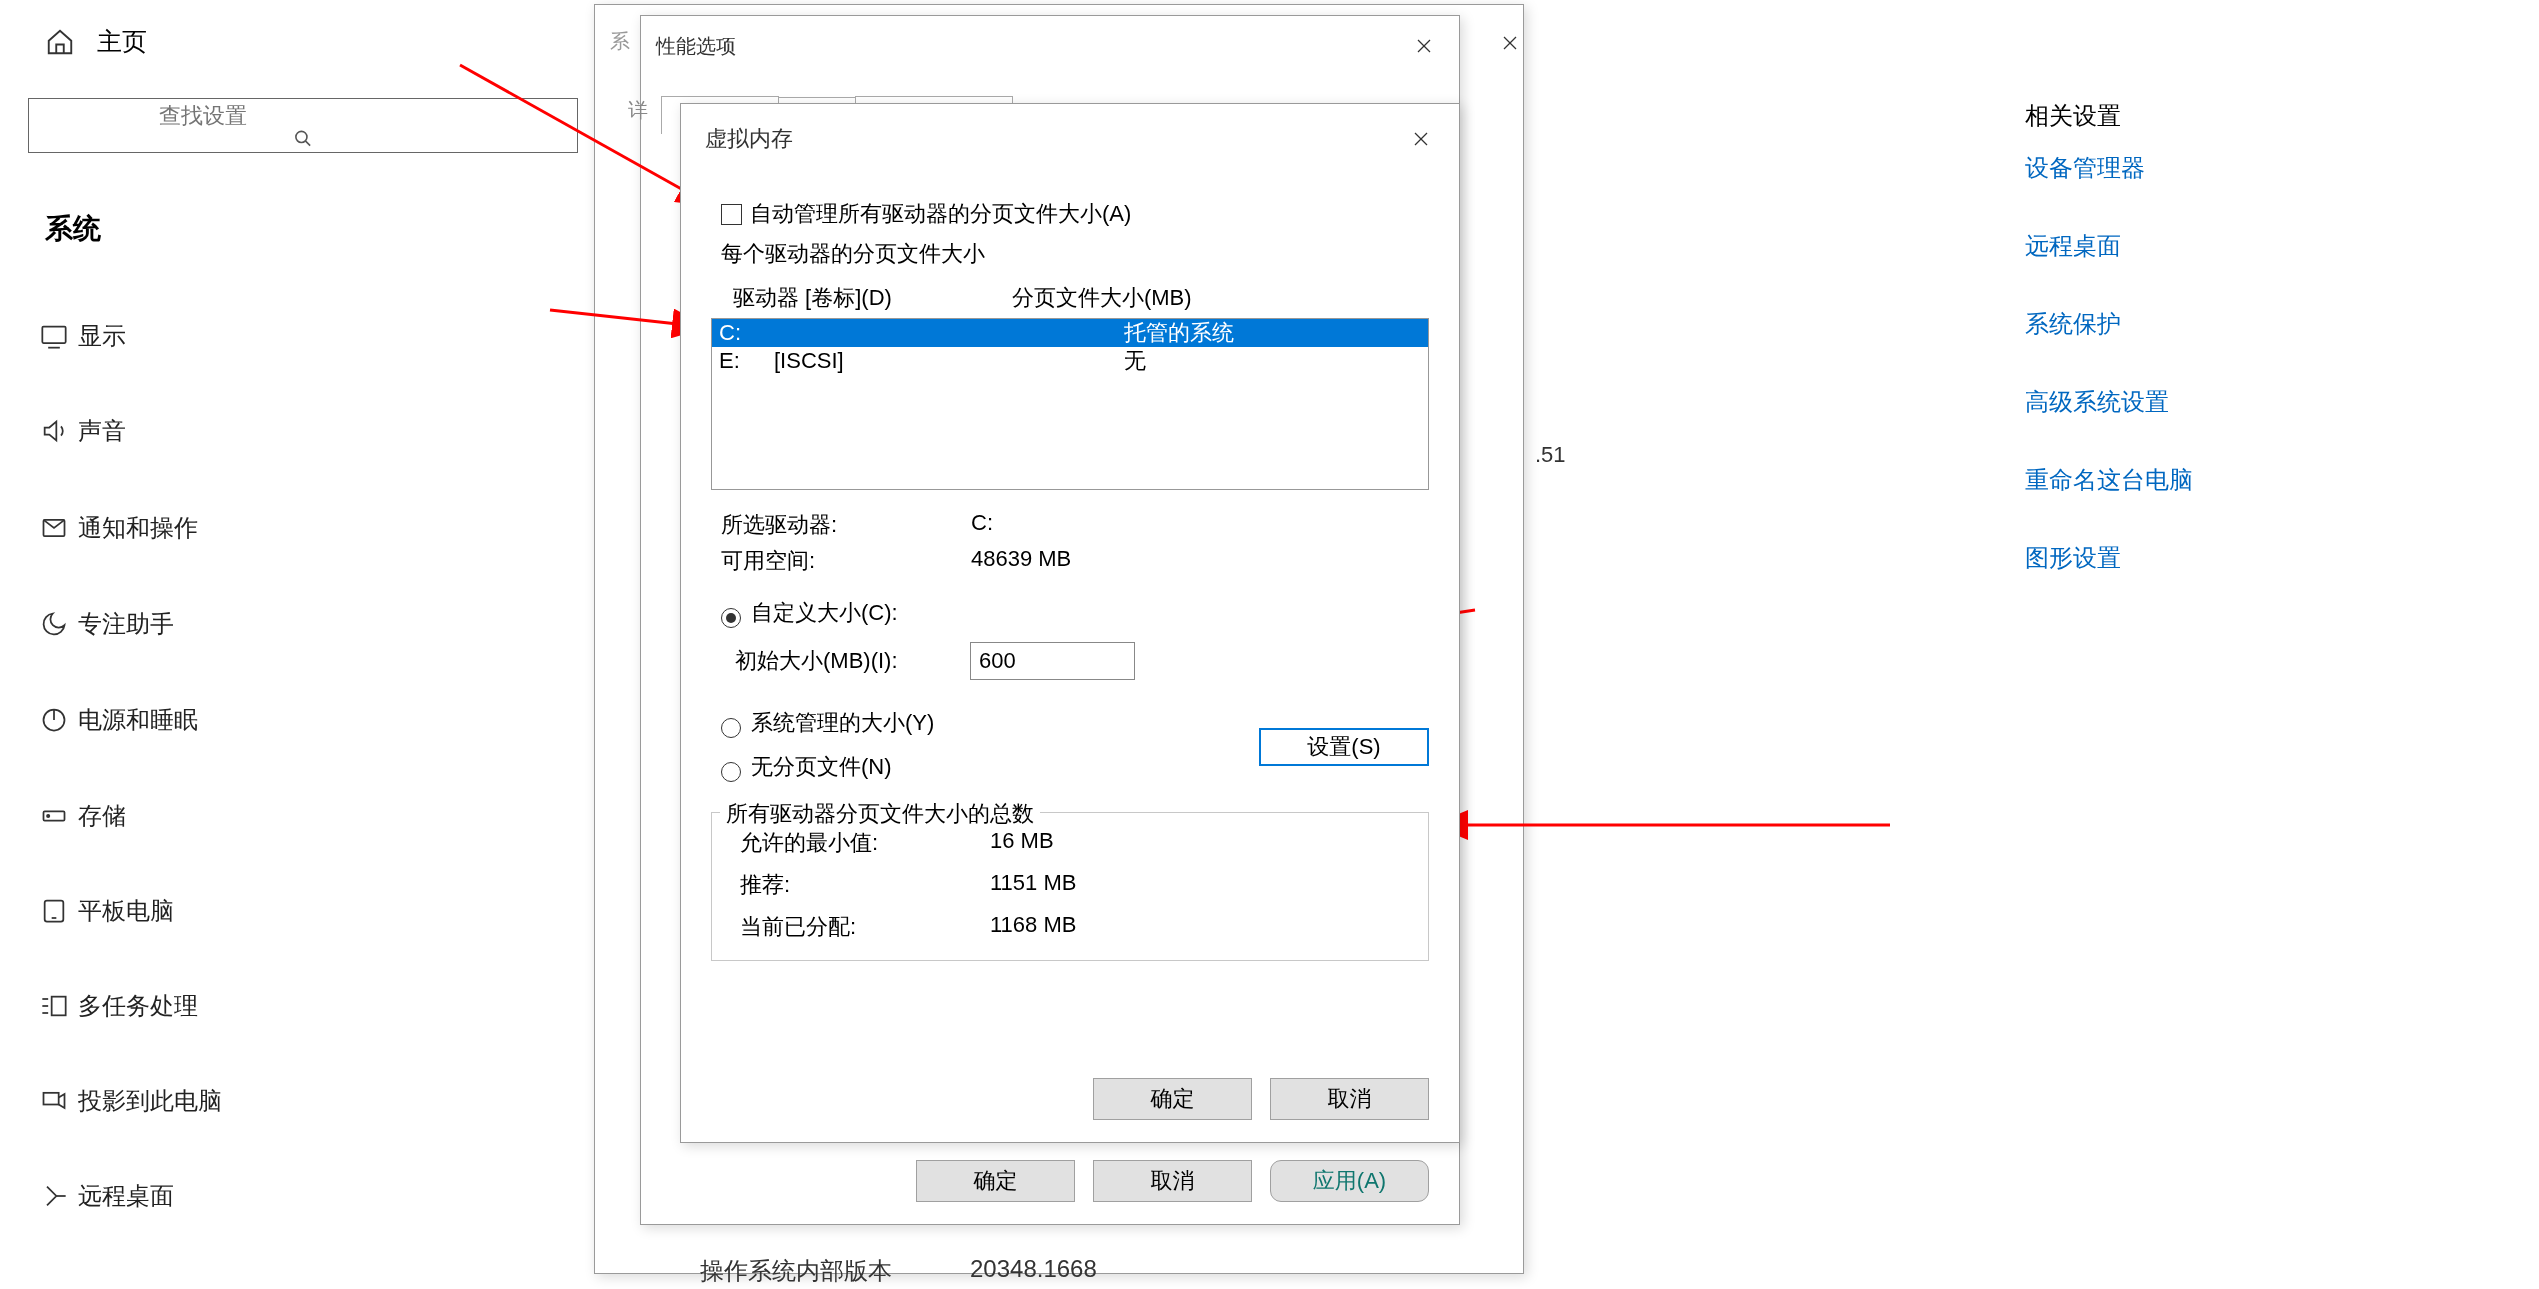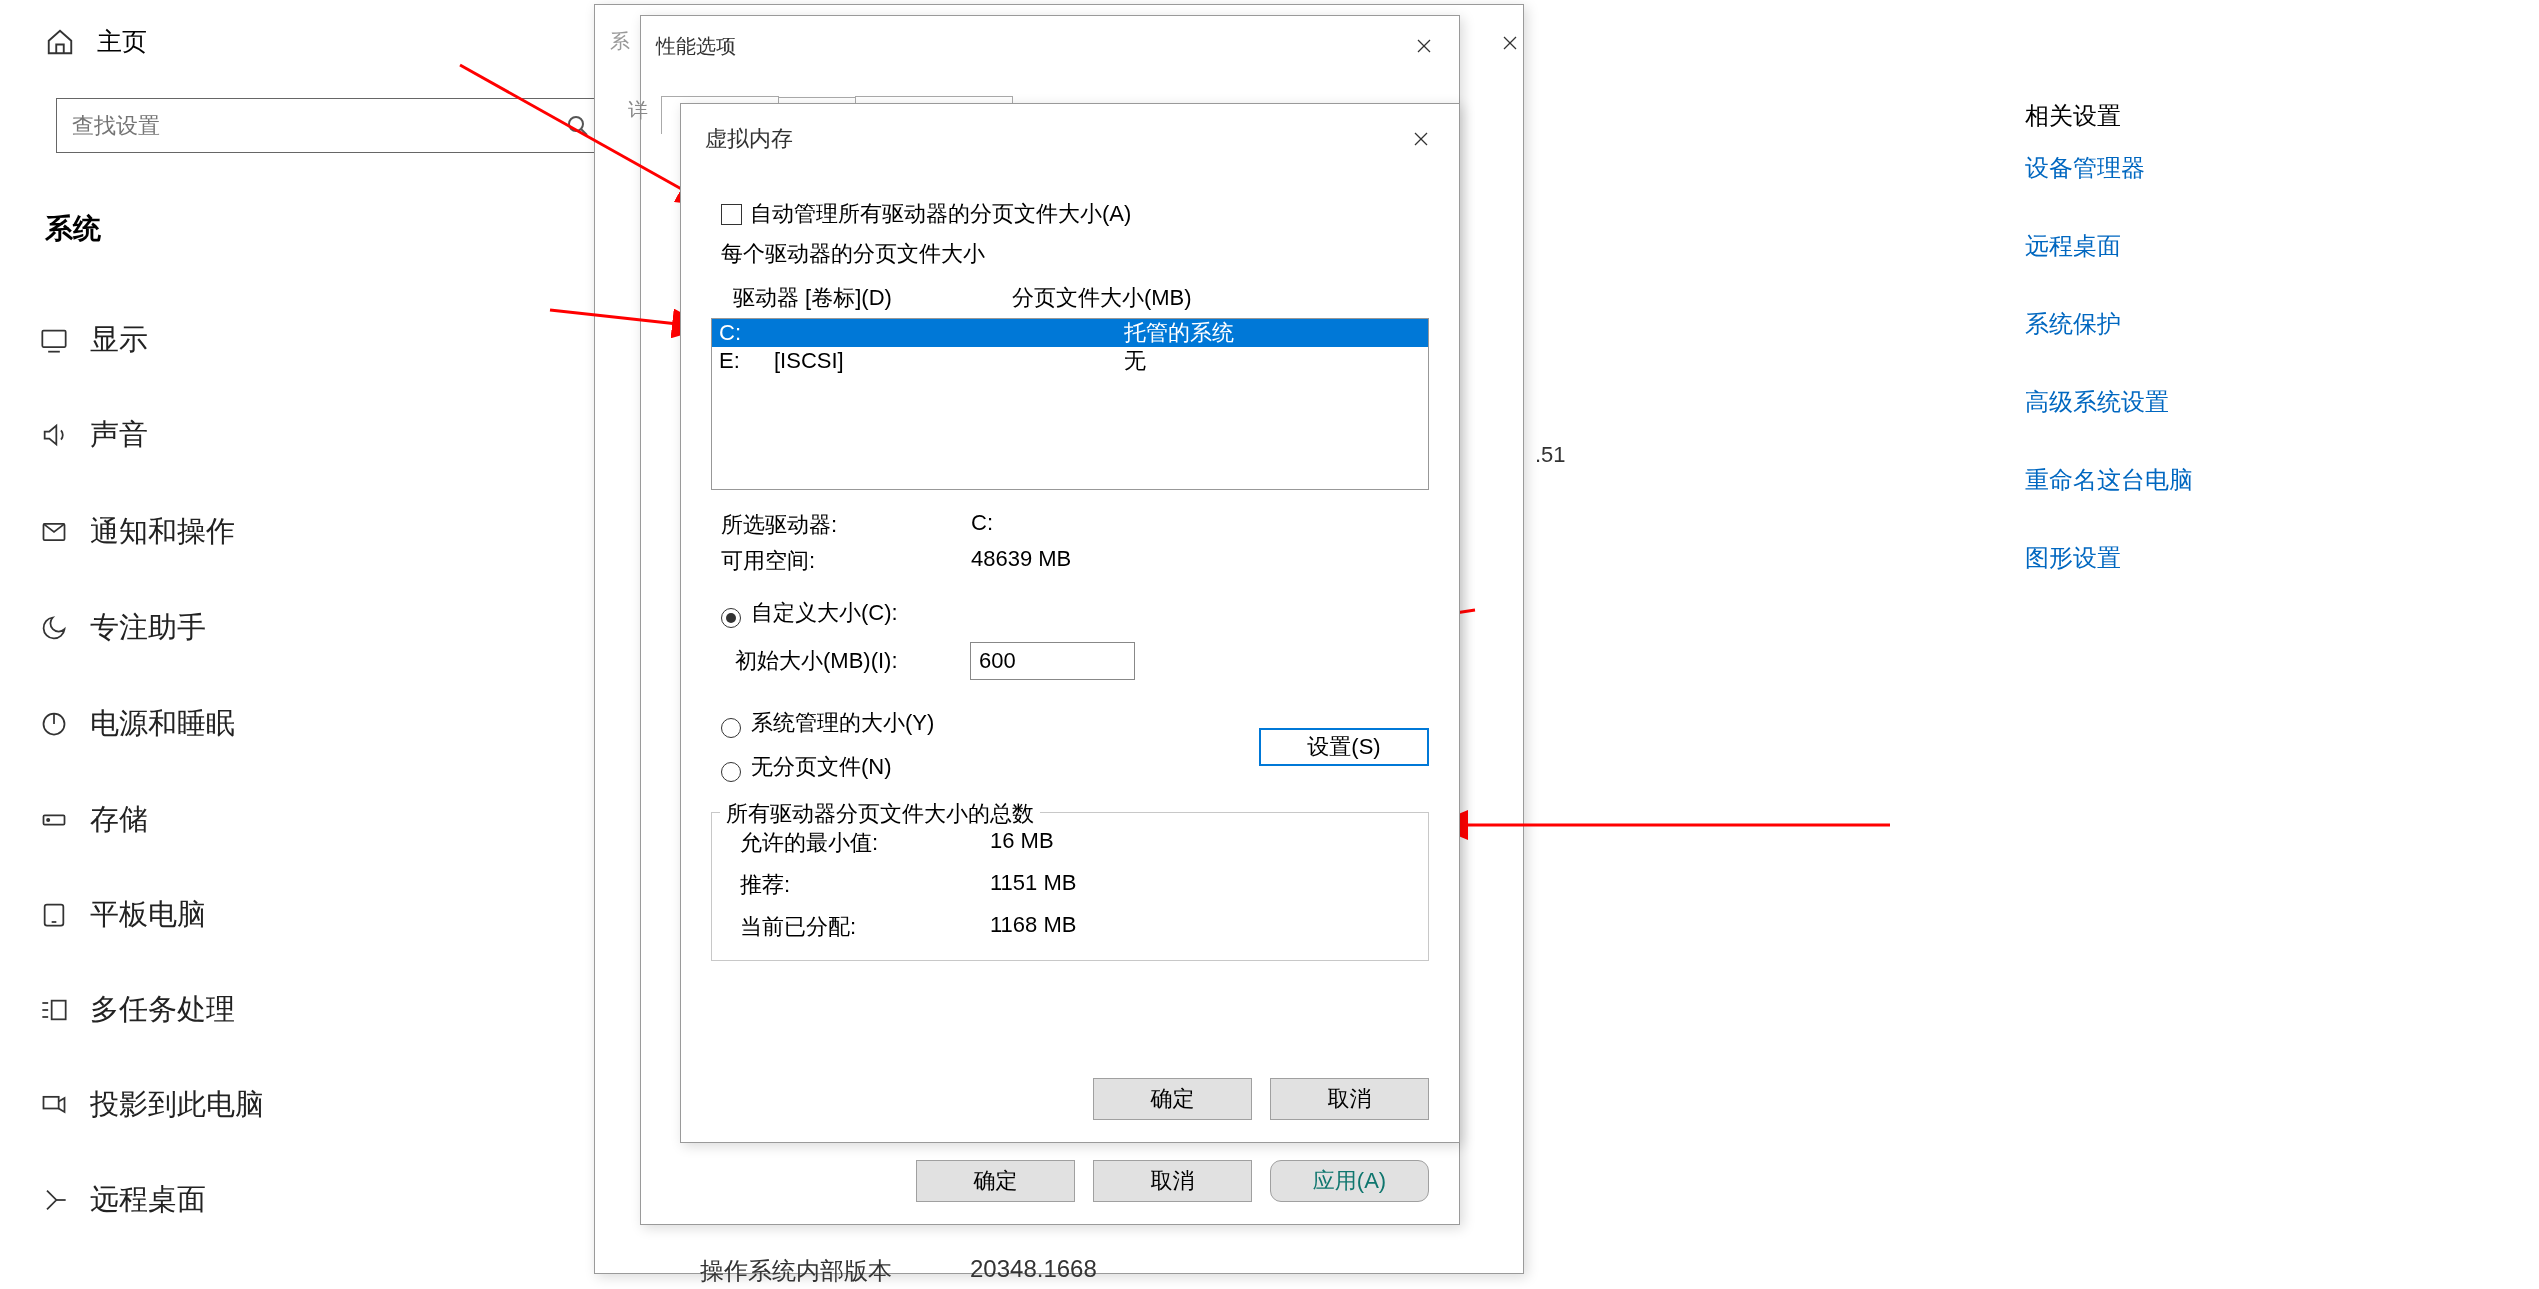--- a/index.html
+++ b/index.html
@@ -4,25 +4,25 @@
 <style>
 * { box-sizing: border-box; margin: 0; padding: 0; font-family: "Microsoft YaHei", "Segoe UI", sans-serif; }
 body { background: #fff; width: 2539px; height: 1289px; position: relative; overflow: hidden; font-size: 22px; }
 
 
 .settings-bg { position: absolute; left: 0; top: 0; width: 597px; height: 100%; background: #fff; }
 .black-strip { position: absolute; left: 0; top: 0; width: 18px; height: 100%; background: #000; }
 .home-row { position: absolute; left: 45px; top: 25px; display: flex; align-items: center; gap: 22px; }
 .home-row svg { width: 30px; height: 30px; }
 .home-label { font-size: 25px; }
-.search-box { position: absolute; left: 56px; top: 98px; width: 550px; height: 55px; border: 1.5px solid #666; background: #fff; display: flex; align-items: center; padding: 11px 15px; }
+.search-box { position: absolute; left: 28px; top: 98px; width: 550px; height: 55px; border: 1.5px solid #666; background: #fff; display: flex; align-items: center; padding: 4px 15px; flex-direction: column; }
 .search-box input { flex: 1; border: none; outline: none; font-size: 22px; background: transparent; }
 .search-box svg { width: 24px; height: 24px; stroke: #555; }
 .section-title { position: absolute; left: 45px; top: 210px; font-size: 28px; font-weight: 700; }
-.nav-item { position: absolute; left: 40px; display: flex; align-items: center; gap: 22px; font-size: 29px; color: #222; }
+.nav-item { position: absolute; left: 40px; display: flex; align-items: center; gap: 10px; font-size: 24px; color: #222; }
 .nav-item svg { width: 28px; height: 28px; stroke: #333; fill: none; stroke-width: 1.5; }
 
 
 .related-title { position: absolute; left: 2025px; top: 100px; font-size: 24px; }
 .related-link { position: absolute; left: 2025px; font-size: 24px; color: #0067C0; }
 
 
 .dialog { position: absolute; background: #fff; border: 1px solid #9a9a9a; box-shadow: 3px 3px 12px rgba(0,0,0,0.15); }
 .dialog-title { font-size: 20px; color: #333; }
 .dialog-close { width: 40px; height: 30px; display: flex; align-items: center; justify-content: center; }

